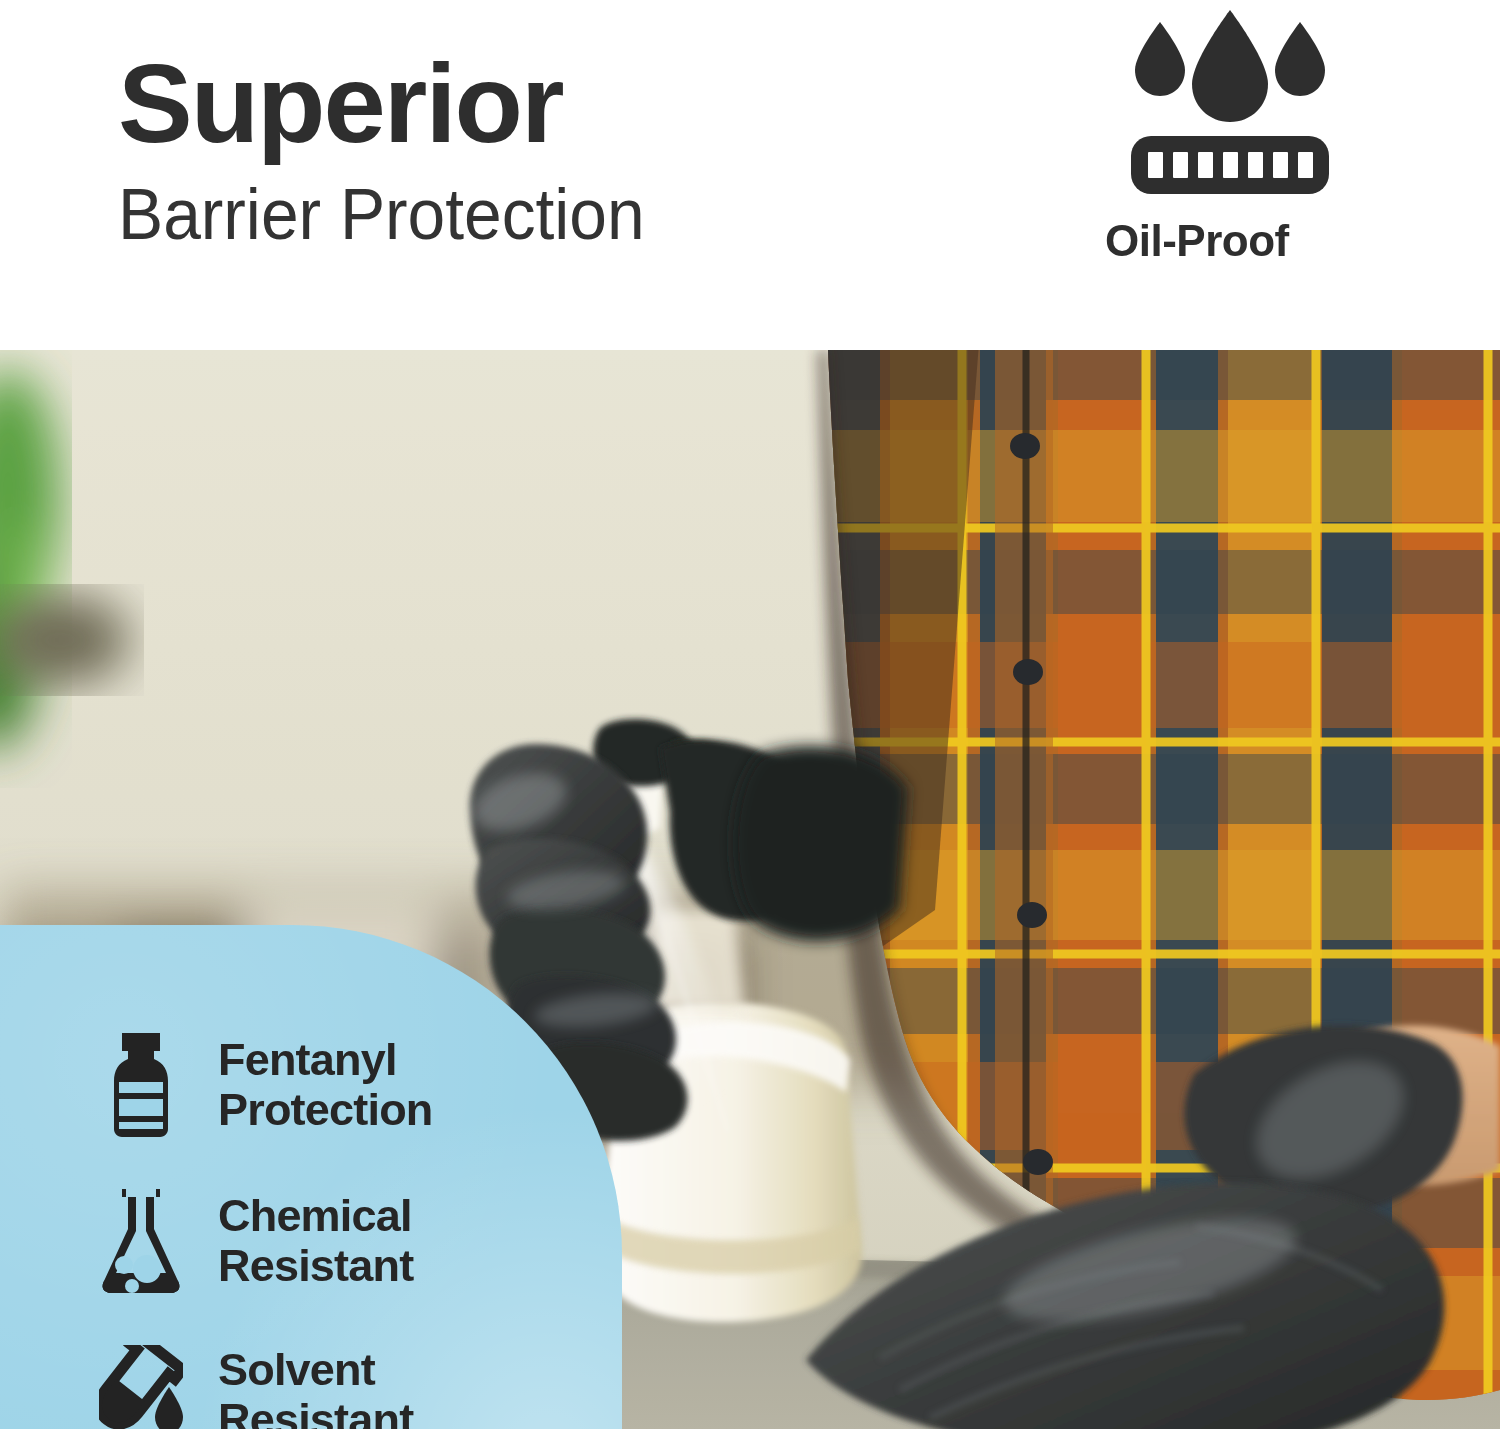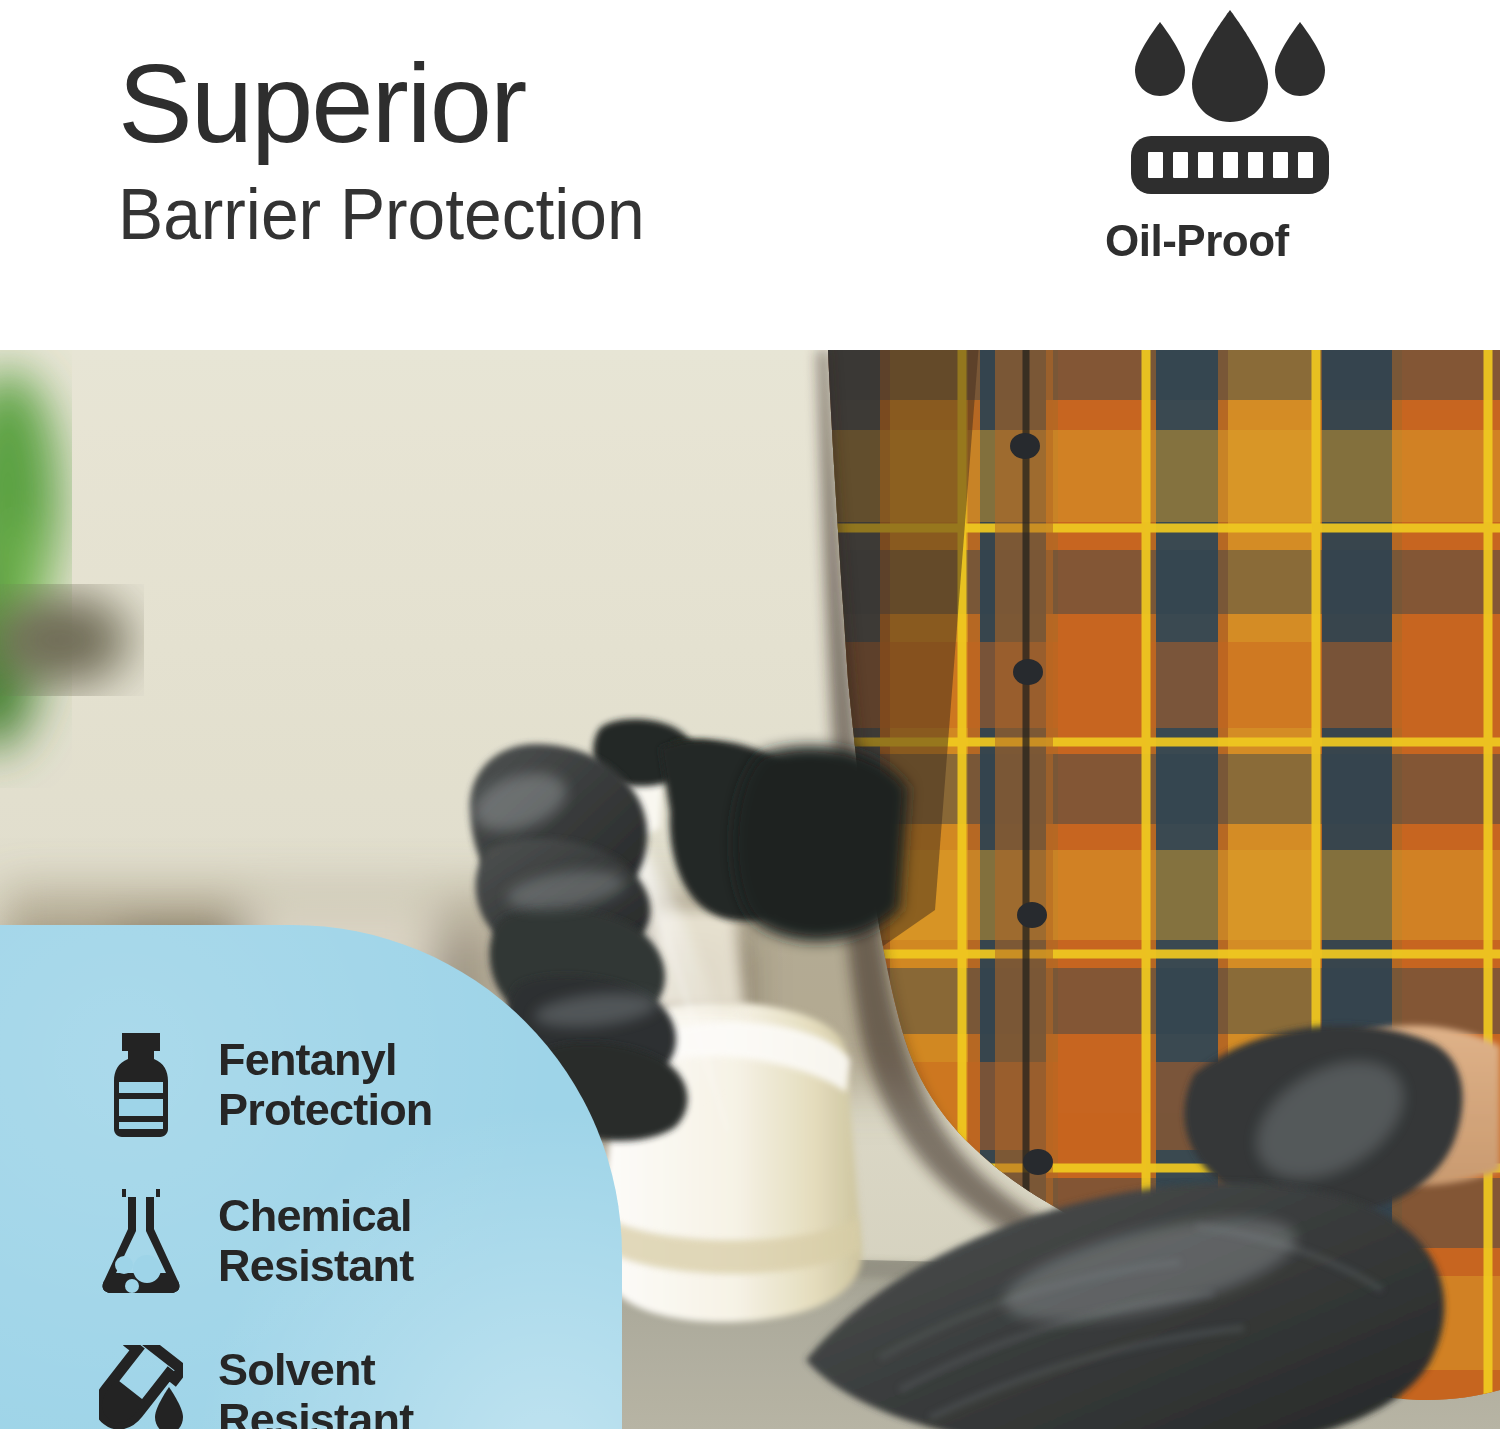--- a/index.html
+++ b/index.html
@@ -13,21 +13,21 @@
 
   
   #header {
     position:absolute; left:0; top:0; width:1500px; height:350px;
     background:#ffffff;
   }
   #header-text-block {
     position:absolute; left:118px; top:48px; width:860px;
   }
   #headline-primary {
-    font-size:112px; font-weight:400; color:#2e2e2e;
+    font-size:112px; font-weight:700; color:#2e2e2e;
     letter-spacing:-2px; line-height:1.0;
     font-family:"Liberation Sans", sans-serif;
   }
   #headline-secondary {
     font-size:72px; font-weight:300; color:#333333;
     letter-spacing:0px; line-height:1.12; margin-top:14px;
     font-family:"Liberation Sans", sans-serif;
     transform:scaleX(0.94); transform-origin:left center;
   }
 

